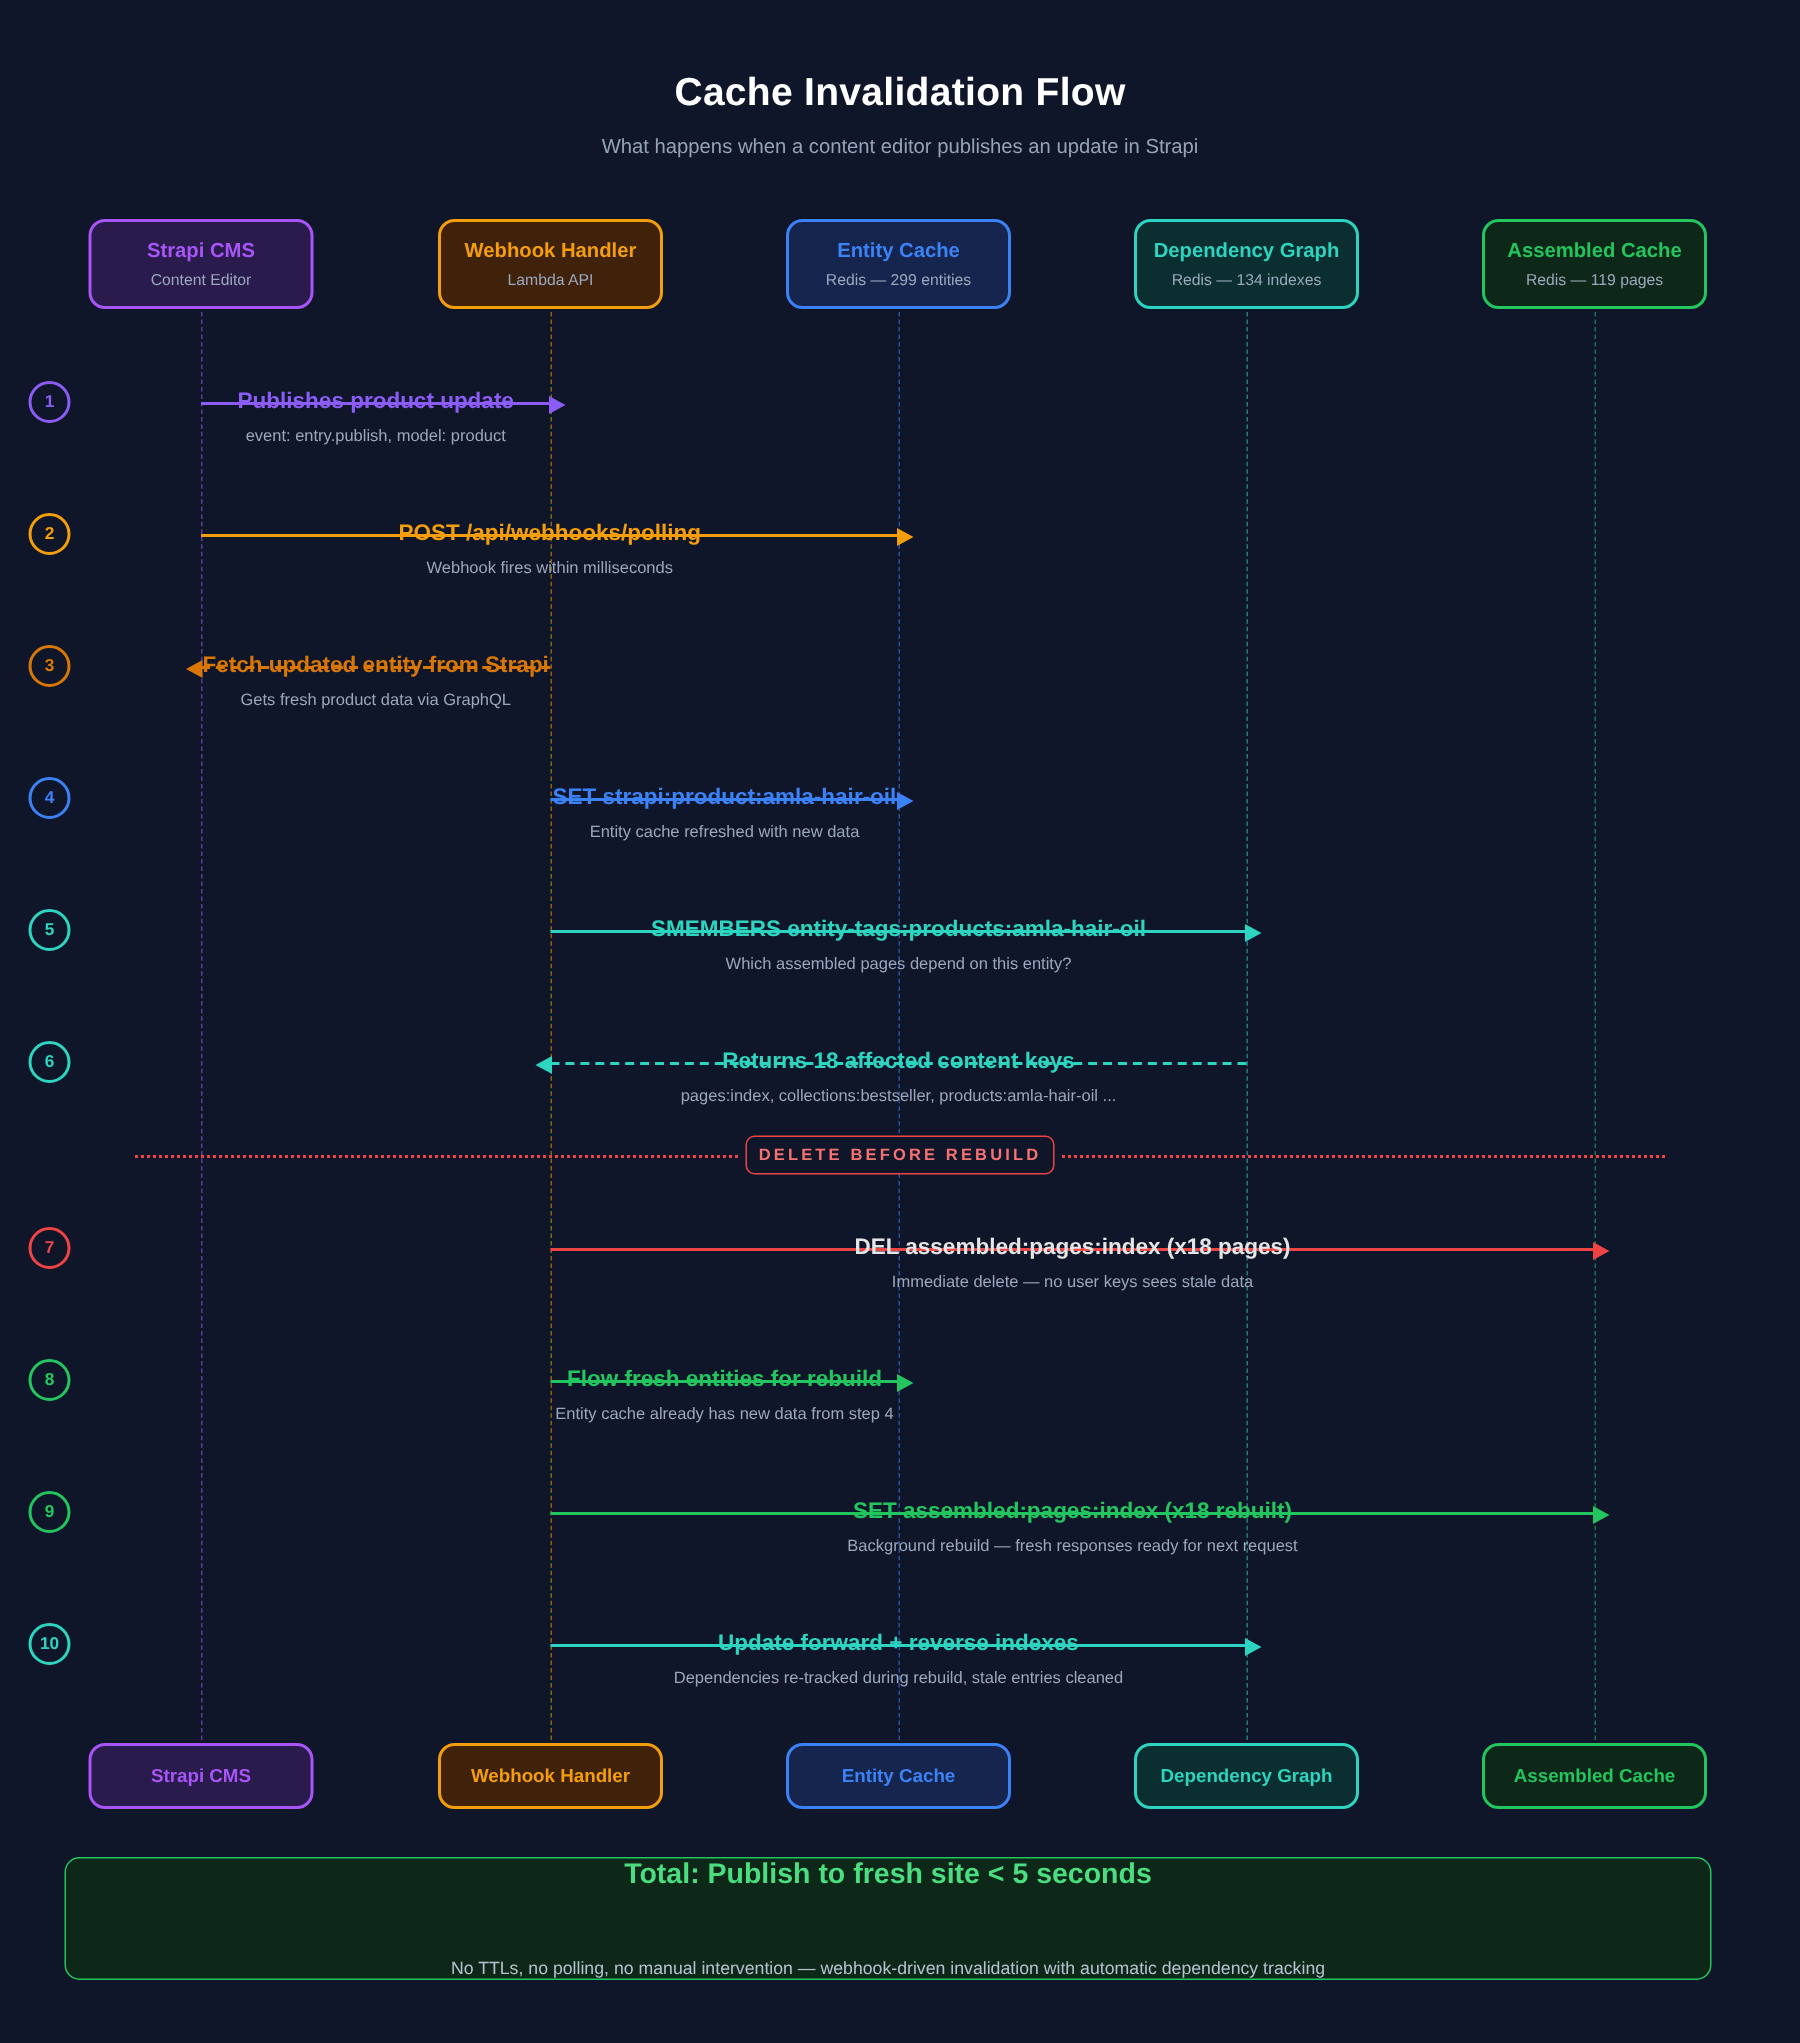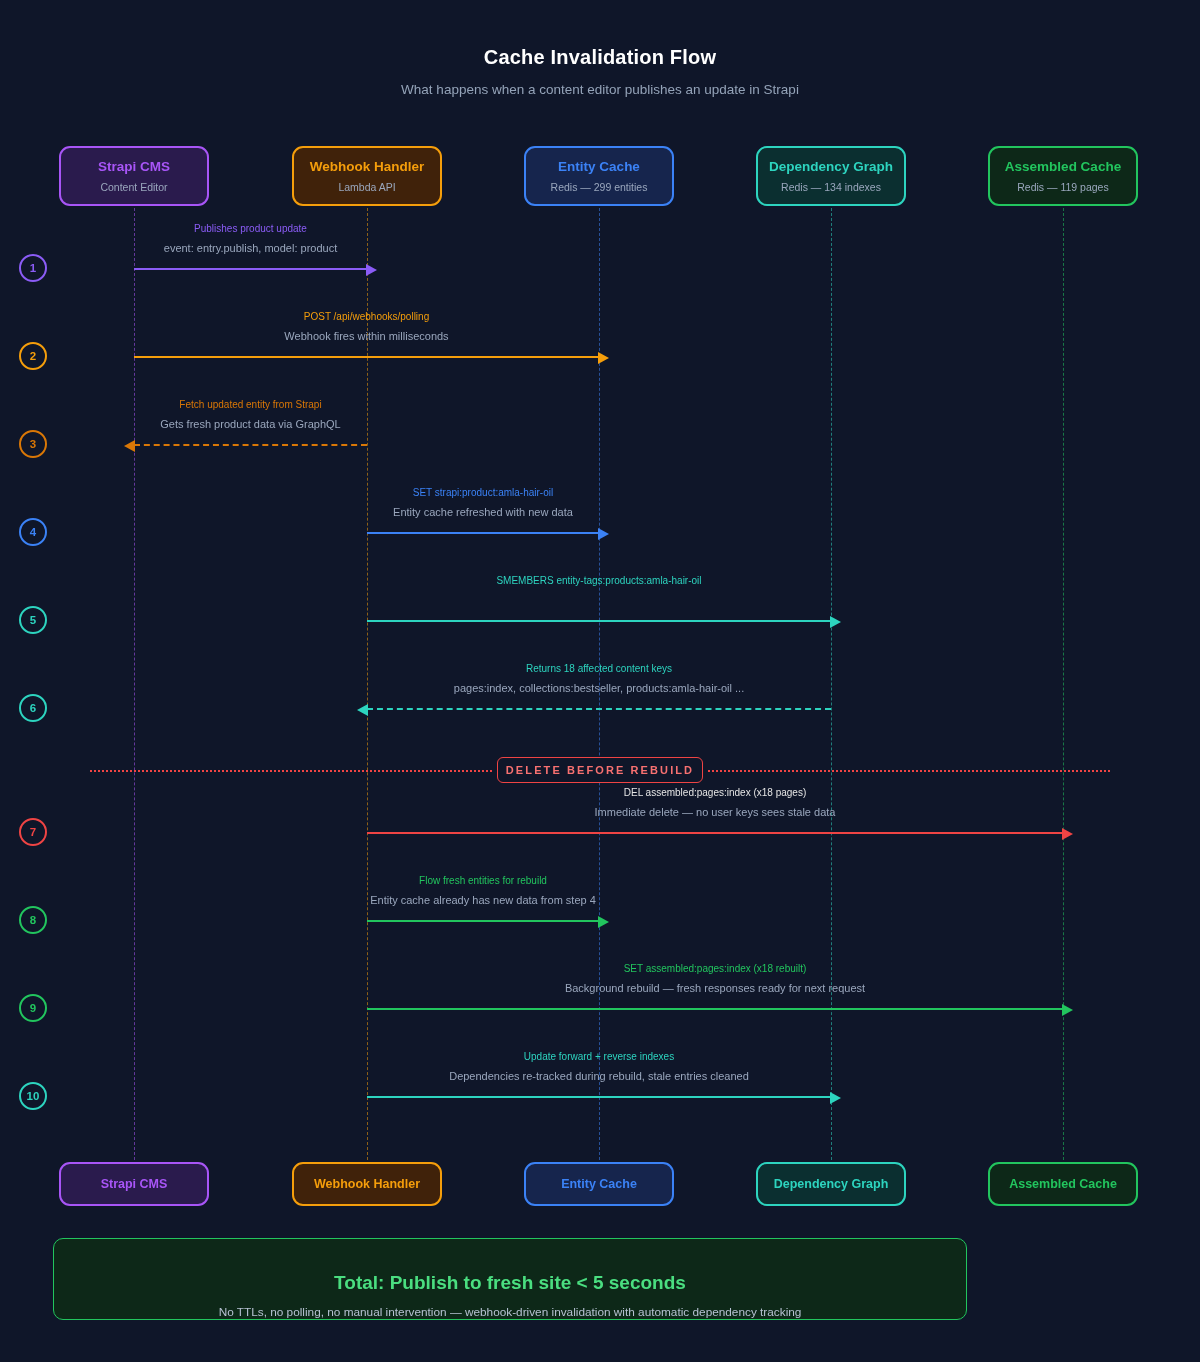--- a/index.html
+++ b/index.html
@@ -8,21 +8,21 @@
     background: #0f1629;
     font-family: "Liberation Sans", sans-serif;
     color: #e5e7eb;
     position: relative;
     overflow: hidden;
   }
 
   
   #diagram-title {
     text-align: center;
-    font-size: 20px;
+    font-size: 26px;
     font-weight: bold;
     color: #ffffff;
     padding-top: 46px;
     letter-spacing: .2px;
   }
   #diagram-subtitle {
     text-align: center;
     font-size: 13.5px;
     color: #94a3b8;
     padding-top: 13px;
@@ -88,24 +88,25 @@
   }
   .msg-arrow .head.right { right: -10px; border-left: 11px solid #888; }
   .msg-arrow .head.left  { left: -10px;  border-right: 11px solid #888; }
 
   .msg-label {
     position: absolute;
     text-align: center;
     pointer-events: none;
   }
   .msg-title {
-    font-size: 10px;
-    font-weight: normal;
+    font-size: 15px;
+    font-weight: bold;
     line-height: 1.3;
     white-space: nowrap;
+    margin-top: 36px;
   }
   .msg-desc {
     font-size: 11px;
     color: #9aa7bd;
     margin-top: 6px;
     line-height: 1.3;
     white-space: nowrap;
   }
 
   
@@ -127,27 +128,27 @@
     color: #f87171;
     font-size: 11px;
     font-weight: bold;
     letter-spacing: 2.1px;
     display: flex; align-items: center; justify-content: center;
   }
 
   
   #summary-panel {
     position: absolute;
-    left: 53px; top: 1238px;
-    width: 914px; height: 82px;
+    left: 43px; top: 1238px;
+    width: 1098px; height: 82px;
     border: 1.6px solid #22c55e;
     border-radius: 10px;
     background: #0d2818;
     display: flex; flex-direction: column;
-    align-items: center; justify-content: flex-end;
+    align-items: center; justify-content: space-between;
   }
   #summary-title {
     font-size: 19px; font-weight: bold; color: #4ade80;
   }
   #summary-desc {
     font-size: 11.8px; color: #b6c2d2; margin-top: 11px;
   }
 </style>
 </head>
 <body>
@@ -227,20 +228,21 @@
     <div class="msg-label" style="left: 367px; width: 232px; top: 486px;">
       <div class="msg-title" style="color: rgb(59, 130, 246);">SET strapi:product:amla-hair-oil</div>
       <div class="msg-desc">Entity cache refreshed with new data</div>
     </div>
     <div class="step-badge" style="top: 606px; border-color: rgb(45, 212, 191); color: rgb(45, 212, 191);">5</div>
     <div class="msg-arrow" style="left: 367px; width: 464px; top: 620px; border-top-color: rgb(45, 212, 191);">
       <div class="head right" style="border-left-color: rgb(45, 212, 191);"></div>
     </div>
     <div class="msg-label" style="left: 367px; width: 464px; top: 574px;">
       <div class="msg-title" style="color: rgb(45, 212, 191);">SMEMBERS entity-tags:products:amla-hair-oil</div>
+      <div class="msg-desc">Which assembled pages depend on this entity?</div>
     </div>
     <div class="step-badge" style="top: 694px; border-color: rgb(45, 212, 191); color: rgb(45, 212, 191);">6</div>
     <div class="msg-arrow dashed" style="left: 367px; width: 464px; top: 708px; border-top-color: rgb(45, 212, 191);">
       <div class="head left" style="border-right-color: rgb(45, 212, 191);"></div>
     </div>
     <div class="msg-label" style="left: 367px; width: 464px; top: 662px;">
       <div class="msg-title" style="color: rgb(45, 212, 191);">Returns 18 affected content keys</div>
       <div class="msg-desc">pages:index, collections:bestseller, products:amla-hair-oil ...</div>
     </div>
     <div class="step-badge" style="top: 818px; border-color: rgb(239, 68, 68); color: rgb(239, 68, 68);">7</div>

